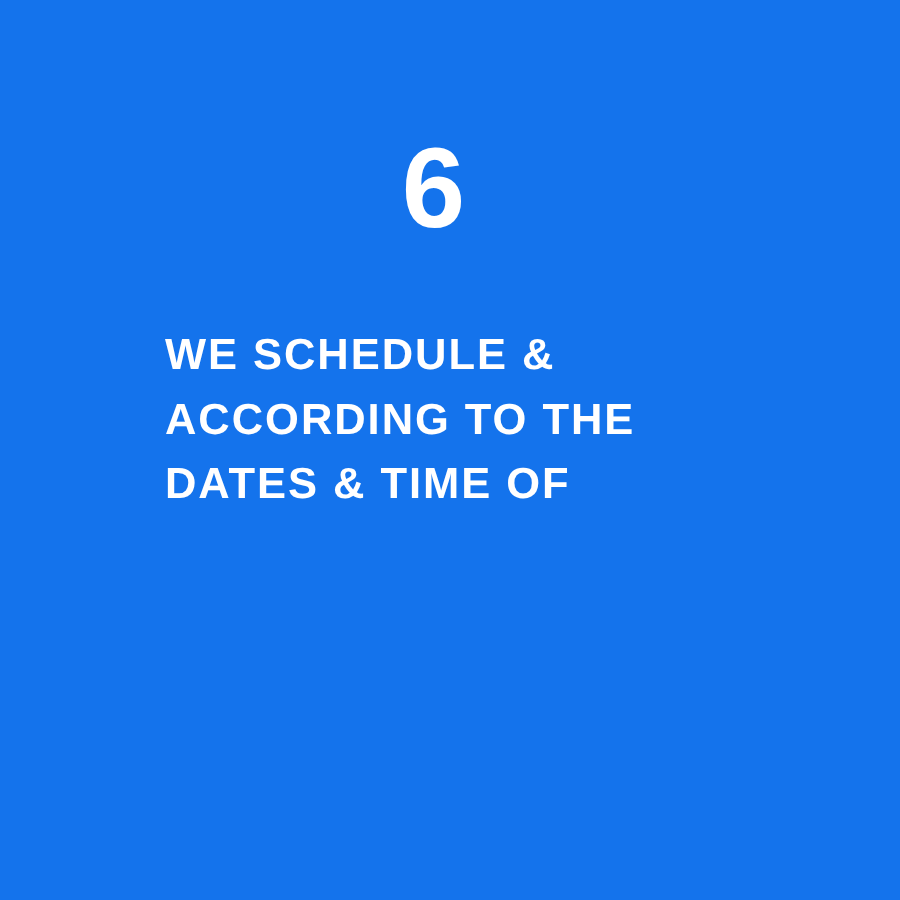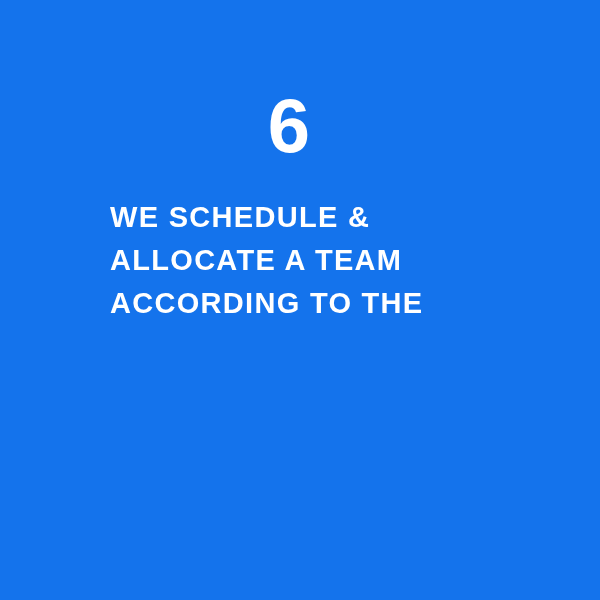--- a/index.html
+++ b/index.html
@@ -30,21 +30,21 @@
     color: #ffffff;
     font-family: "Liberation Sans", sans-serif;
     font-size: 76px;
     font-weight: bold;
     line-height: 84px;
     letter-spacing: 0px;
     -webkit-font-smoothing: antialiased;
   }
   .headline {
     position: absolute;
-    top: 196px;
+    top: 216px;
     left: 110px;
     width: 460px;
     color: #ffffff;
     font-family: "Liberation Sans", sans-serif;
     font-size: 29px;
     font-weight: bold;
     line-height: 43px;
     letter-spacing: 1.3px;
     text-transform: uppercase;
     white-space: nowrap;
@@ -56,17 +56,17 @@
 </style>
 </head>
 <body>
 
 <div class="card">
 
   <div class="step-number">6</div>
 
   <div class="headline">
     <span class="headline-line">WE SCHEDULE &amp;</span>
-    <span class="headline-line">ALLOCATE A TEAM</span>
     <span class="headline-line">ACCORDING TO THE</span>
+    <span class="headline-line">DATES &amp; TIME OF</span>
   </div>
 
 </div>
 
 </body></html>

